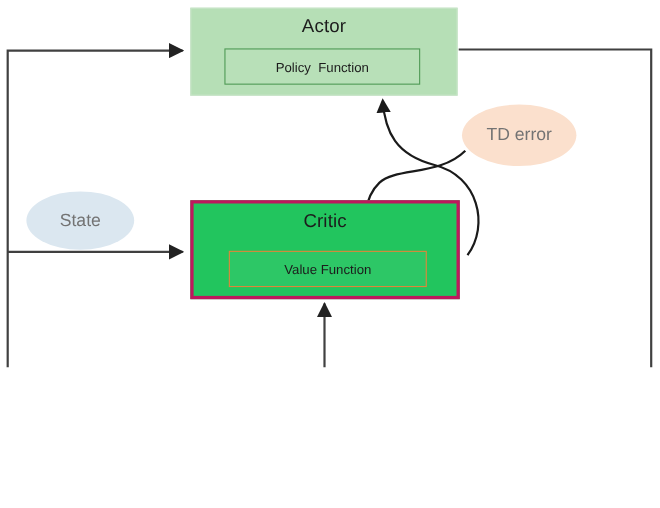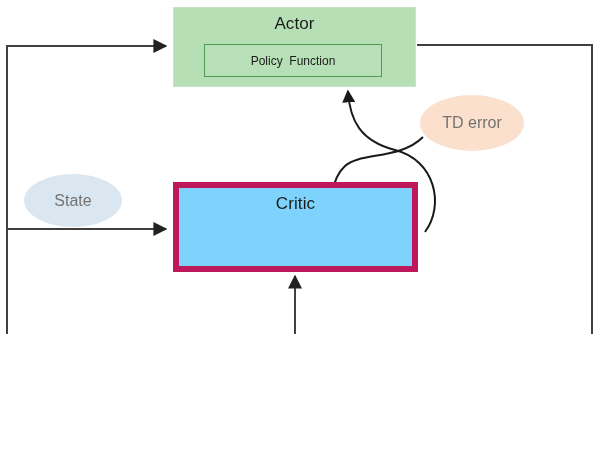--- a/index.html
+++ b/index.html
@@ -35,22 +35,22 @@
 
   #actor-box {
     left: 173px; top: 7px;
     width: 243px; height: 80px;
     background: #b6dfb6;
     border: 1px solid #c9e4c9;
   }
   #critic-box {
     left: 173px; top: 182px;
     width: 245px; height: 90px;
-    background: #7dd3fc;
-    border: 6px solid #be185d;
+    background: #22c55e;
+    border: 3px solid #be185d;
   }
   #environment-box {
     left: 152px; top: 378px;
     width: 272px; height: 75px;
     background: #76b6e0;
     border-radius: 14px;
     justify-content: center;
   }
 
   .node-title {
@@ -151,20 +151,23 @@
   <div class="node" id="actor-box">
     <div class="node-title">Actor</div>
   </div>
   <div class="inner-box" id="policy-function-box">
     <span>Policy  Function</span>
   </div>
 
   <div class="node" id="critic-box">
     <div class="node-title">Critic</div>
   </div>
+  <div class="inner-box" id="value-function-box">
+    <span>Value Function</span>
+  </div>
 
 
   <div class="ellipse" id="state-ellipse">
     <span>State</span>
   </div>
   <div class="ellipse" id="td-error-ellipse">
     <span>TD error</span>
   </div>
 
 </div>

